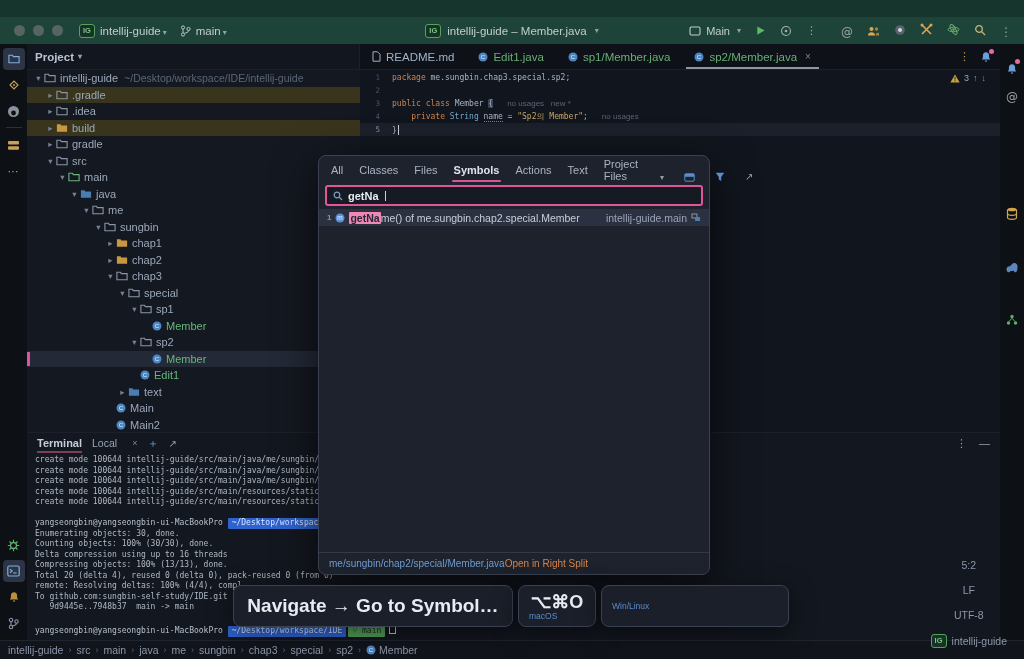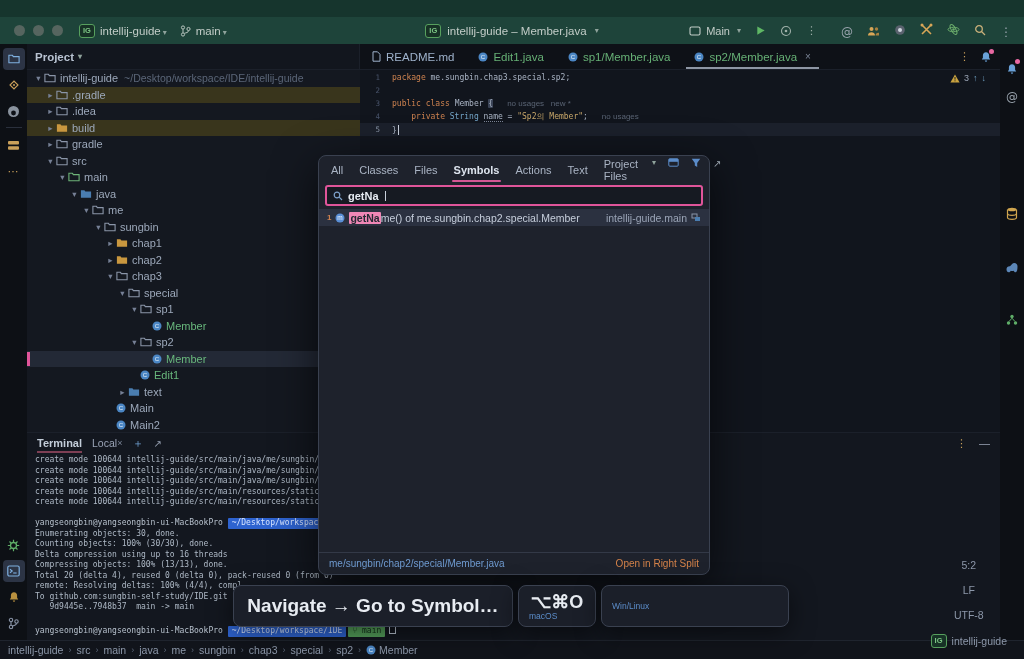--- a/index.html
+++ b/index.html
@@ -77,39 +77,39 @@
     font-size:9px;color:#9aa4b4;}
   .insp .arr{color:#6f9fc0;font-size:9px;}
 
   
   .popup{position:absolute;left:318px;top:155px;width:392px;height:420px;background:#1e222c;
     border:1px solid #3a4150;border-radius:8px;box-shadow:0 12px 44px rgba(0,0,0,.65);z-index:40;box-sizing:border-box;}
   .ptabs{height:28px;display:flex;align-items:center;gap:16px;padding:0 12px;font-size:11px;color:#aab4c4;}
   .ptab{position:relative;height:100%;display:flex;align-items:center;}
   .ptab.active{color:#dde4ee;font-weight:bold;}
   .ptab.active::after{content:"";position:absolute;left:-2px;right:-2px;bottom:2px;height:2.5px;background:#d45794;border-radius:1px;}
-  .pscope{margin-left:auto;display:flex;align-items:flex-start;gap:12px;color:#aab4c4;font-size:11px;}
+  .pscope{margin-left:auto;display:flex;align-items:flex-end;gap:20px;color:#aab4c4;font-size:11px;}
   .searchbox{margin:1px 6px 3px;border:2px solid #e0559a;border-radius:3px;height:17px;background:#161a22;
     display:flex;align-items:center;gap:5px;padding:0 6px;}
   .query{font-size:11px;font-weight:bold;color:#e6ebf2;}
   .rrow{height:17px;background:#2b3140;display:flex;align-items:center;gap:4px;padding:0 8px;font-size:10.5px;color:#c6cedb;}
   .rbadge{color:#cf8350;font-size:8px;font-weight:bold;}
   .match{background:#f087b6;color:#262a34;border-radius:1px;padding:0 1px;font-weight:bold;}
   .rmod{margin-left:auto;display:flex;align-items:center;gap:4px;color:#9aa4b6;}
   .pfoot{position:absolute;left:0;right:0;bottom:0;height:21px;border-top:1px solid #333947;
-    display:flex;align-items:center;justify-content:space-between;padding:0 10px;font-size:10px;}
+    display:flex;align-items:center;justify-content:flex-start;padding:0 10px;font-size:10px;}
   .ppath{color:#6f9bd1;} .paction{color:#d5834a;}
 
   
   .terminal{position:absolute;left:27px;top:432px;right:24px;bottom:19px;background:#13171f;
     border-top:1px solid #1b202a;overflow:hidden;}
   .thead{height:20px;display:flex;align-items:center;gap:10px;padding:0 10px;font-size:11px;}
   .ttitle{color:#c3cdd9;font-weight:bold;position:relative;}
   .ttitle::after{content:"";position:absolute;left:0;right:0;bottom:-4px;height:2px;background:#7e3f54;}
-  .ttab{color:#9aa4b6;font-size:10.5px;display:flex;gap:0;align-items:center;}
+  .ttab{color:#9aa4b6;font-size:10.5px;display:flex;gap:15px;align-items:center;}
   .ttab .x{color:#7a8496;font-size:9px;}
   .tplus{color:#6f9fd0;font-size:11px;} .texp{color:#9aa4b6;font-size:10px;}
   .thead-right{margin-left:auto;display:flex;gap:12px;align-items:center;}
   .tbody{padding:2px 0 0 8px;font-family:"DejaVu Sans Mono",monospace;font-size:8px;line-height:10.5px;color:#aeb9c6;}
   .tline{white-space:pre;height:10.5px;}
   .chip{display:inline-block;padding:0 4px;border-radius:1px;}
   .chip.path{background:#2e63cf;color:#d6e4ff;}
   .chip.branch{background:#55a05b;color:#14301b;margin-left:2px;}
   .cursor{display:inline-block;width:5px;height:9px;border:1px solid #b9c2cf;vertical-align:-1px;margin-left:4px;}
 

